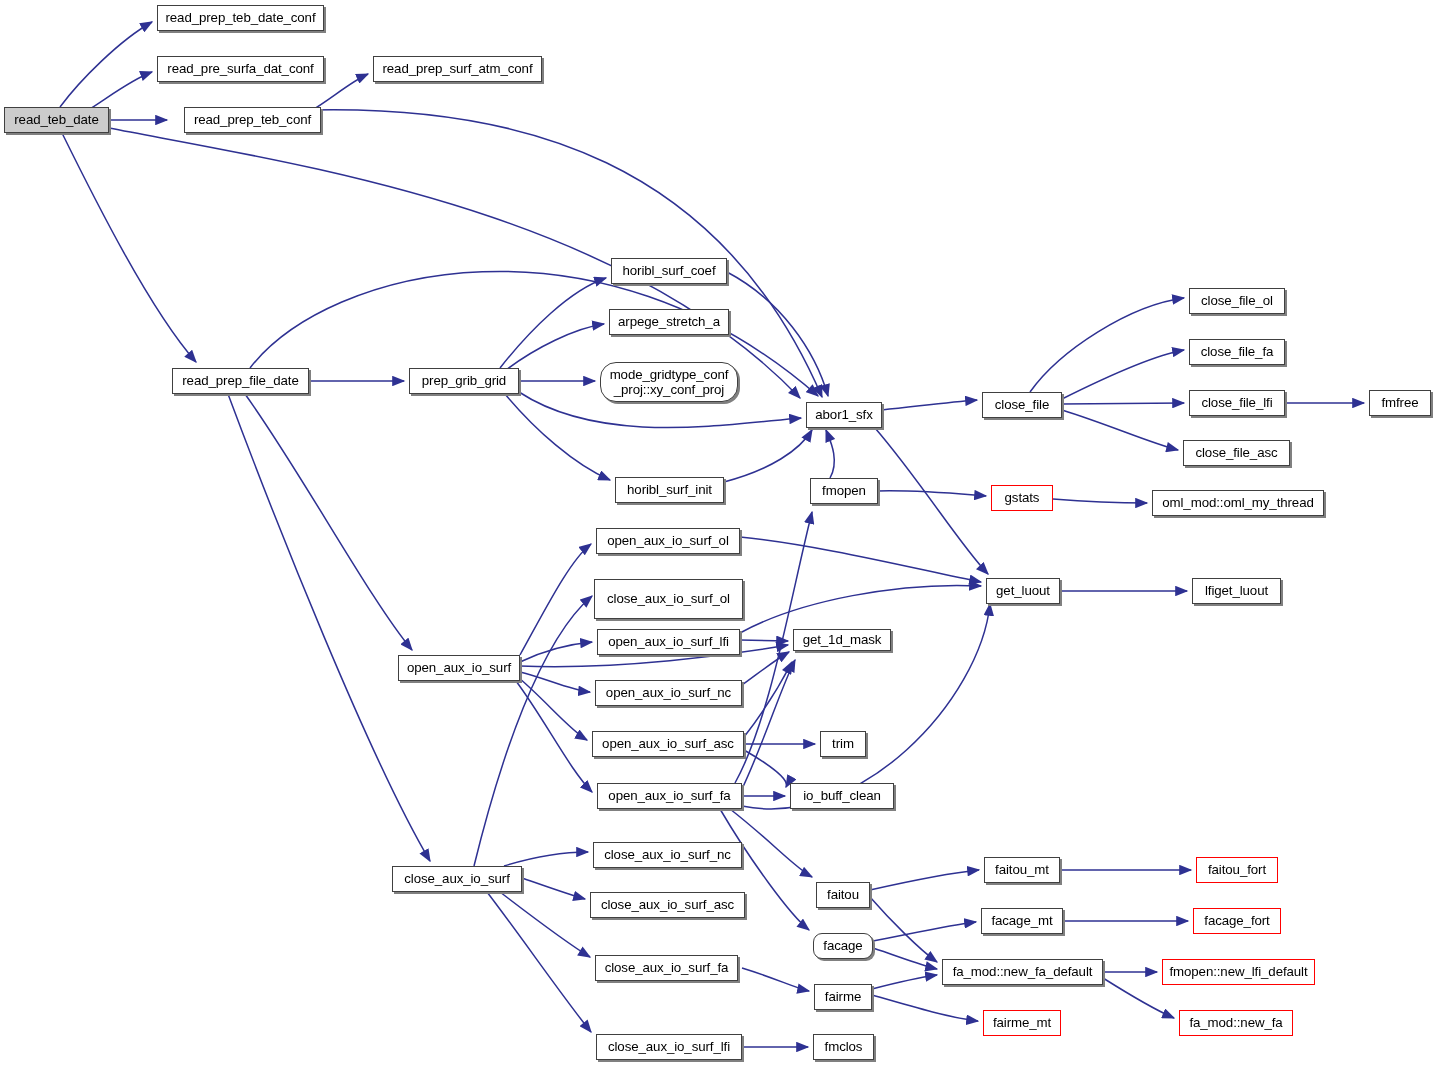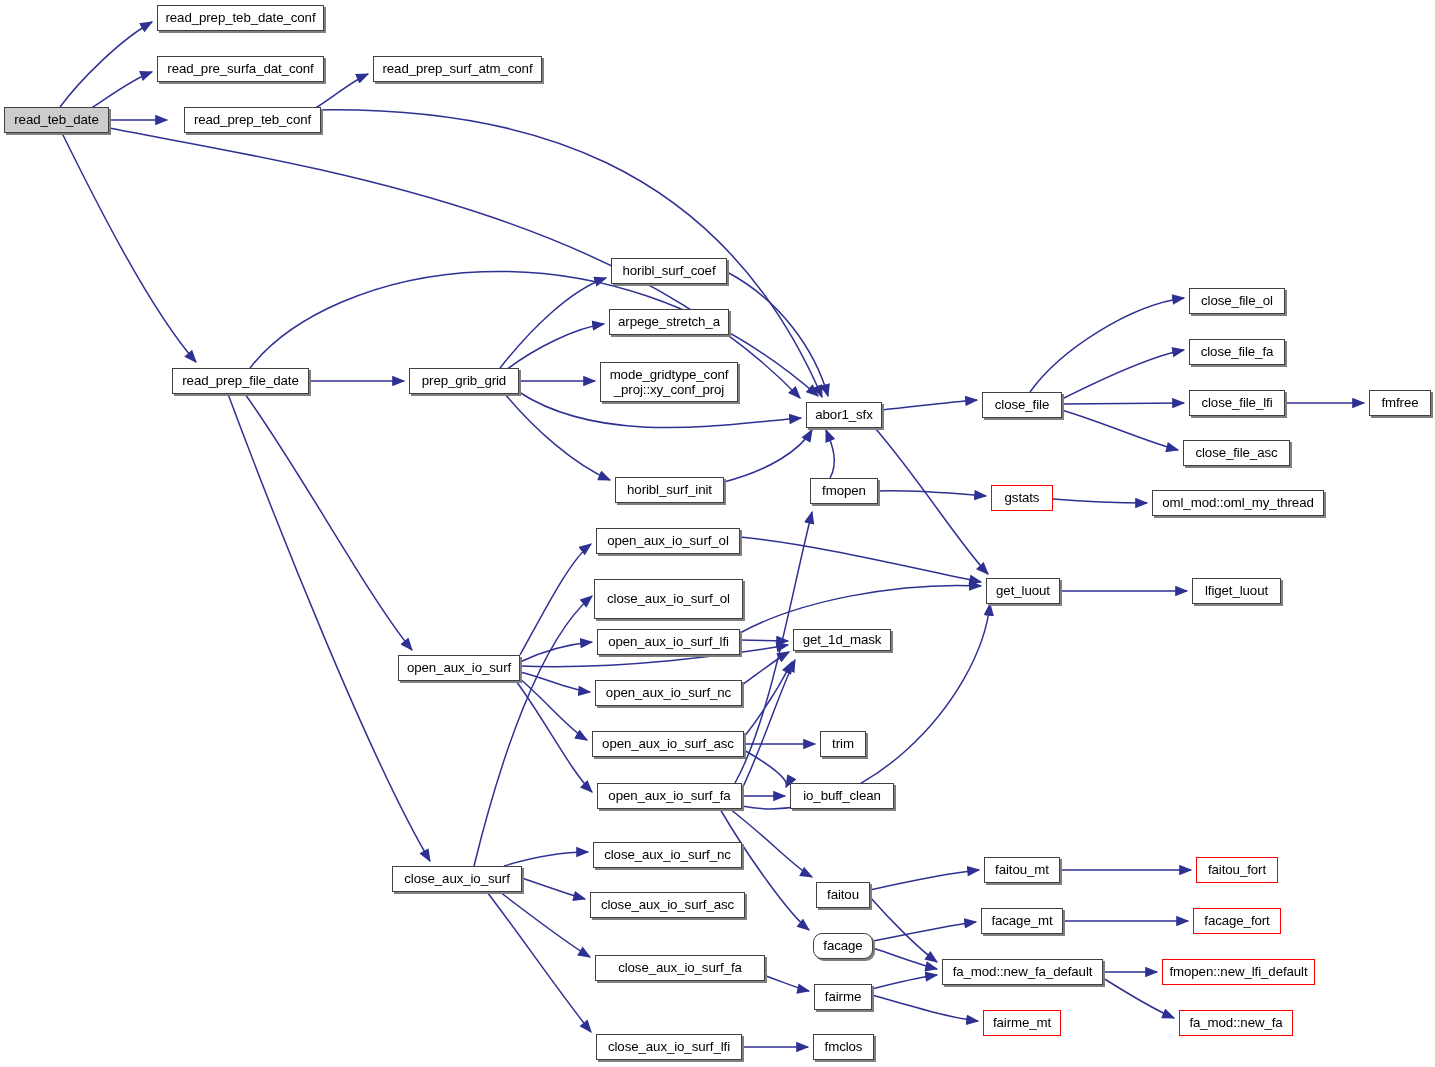--- a/index.html
+++ b/index.html
@@ -6,21 +6,21 @@
   #stage{position:relative;width:1435px;height:1067px;background:#ffffff;
          font-family:"Liberation Sans","DejaVu Sans",sans-serif;overflow:hidden;}
   #edges{position:absolute;left:0;top:0;width:1435px;height:1067px;}
   .node{position:absolute;box-sizing:border-box;display:flex;align-items:center;
         justify-content:center;text-align:center;background:#ffffff;
         border:1px solid #404040;font-size:13.3px;color:#000000;
         line-height:1.12;white-space:pre;letter-spacing:-0.1px;}
   .node.shadow{box-shadow:2px 2px 0 0 #808080;}
   .node.root{background:#cccccc;}
   .node.red{border-color:#ff0000;box-shadow:none;}
-  .node.two{line-height:1.15;}
+  .node.two{line-height:1.15;border-radius:16px;}
 </style>
 </head>
 <body>
 
 <div id="stage">
   <svg id="edges" viewBox="0 0 1435 1067" xmlns="http://www.w3.org/2000/svg">
     <defs>
       <marker id="ah" viewBox="0 0 10 8" refX="9" refY="4" markerWidth="9" markerHeight="7" orient="auto-start-reverse">
         <path d="M0,0 L10,4 L0,8 z" fill="#2e3192"></path>
       </marker>
@@ -155,21 +155,21 @@
   <div class="node shadow" style="left:595px;top:680px;width:147px;height:26px;">open_aux_io_surf_nc</div>
   <div class="node shadow" style="left:592px;top:731px;width:152px;height:26px;">open_aux_io_surf_asc</div>
   <div class="node shadow" style="left:597px;top:783px;width:145px;height:26px;">open_aux_io_surf_fa</div>
   <div class="node shadow" style="left:398px;top:655px;width:122px;height:26px;">open_aux_io_surf</div>
   <div class="node shadow" style="left:793px;top:629px;width:98px;height:22px;text-align:center;">get_1d_mask</div>
   <div class="node shadow" style="left:820px;top:731px;width:46px;height:26px;">trim</div>
   <div class="node shadow" style="left:790px;top:783px;width:104px;height:26px;">io_buff_clean</div>
   <div class="node shadow" style="left:392px;top:866px;width:130px;height:26px;">close_aux_io_surf</div>
   <div class="node shadow" style="left:593px;top:842px;width:149px;height:26px;">close_aux_io_surf_nc</div>
   <div class="node shadow" style="left:590px;top:892px;width:155px;height:26px;">close_aux_io_surf_asc</div>
-  <div class="node shadow" style="left:595px;top:955px;width:170px;height:26px;">close_aux_io_surf_fa</div>
+  <div class="node shadow" style="left:595px;top:955px;width:143px;height:26px;">close_aux_io_surf_fa</div>
   <div class="node shadow" style="left:596px;top:1034px;width:146px;height:26px;">close_aux_io_surf_lfi</div>
   <div class="node shadow" style="left:816px;top:882px;width:54px;height:26px;">faitou</div>
   <div class="node shadow" style="left:813px;top:933px;width:60px;height:26px;border-radius:9px;">facage</div>
   <div class="node shadow" style="left:814px;top:984px;width:58px;height:26px;">fairme</div>
   <div class="node shadow" style="left:813px;top:1034px;width:61px;height:26px;">fmclos</div>
   <div class="node shadow" style="left:984px;top:857px;width:76px;height:26px;">faitou_mt</div>
   <div class="node shadow" style="left:981px;top:908px;width:82px;height:26px;">facage_mt</div>
   <div class="node shadow" style="left:942px;top:959px;width:161px;height:26px;">fa_mod::new_fa_default</div>
   <div class="node red" style="left:983px;top:1010px;width:78px;height:26px;">fairme_mt</div>
   <div class="node red" style="left:1196px;top:857px;width:82px;height:26px;">faitou_fort</div>

